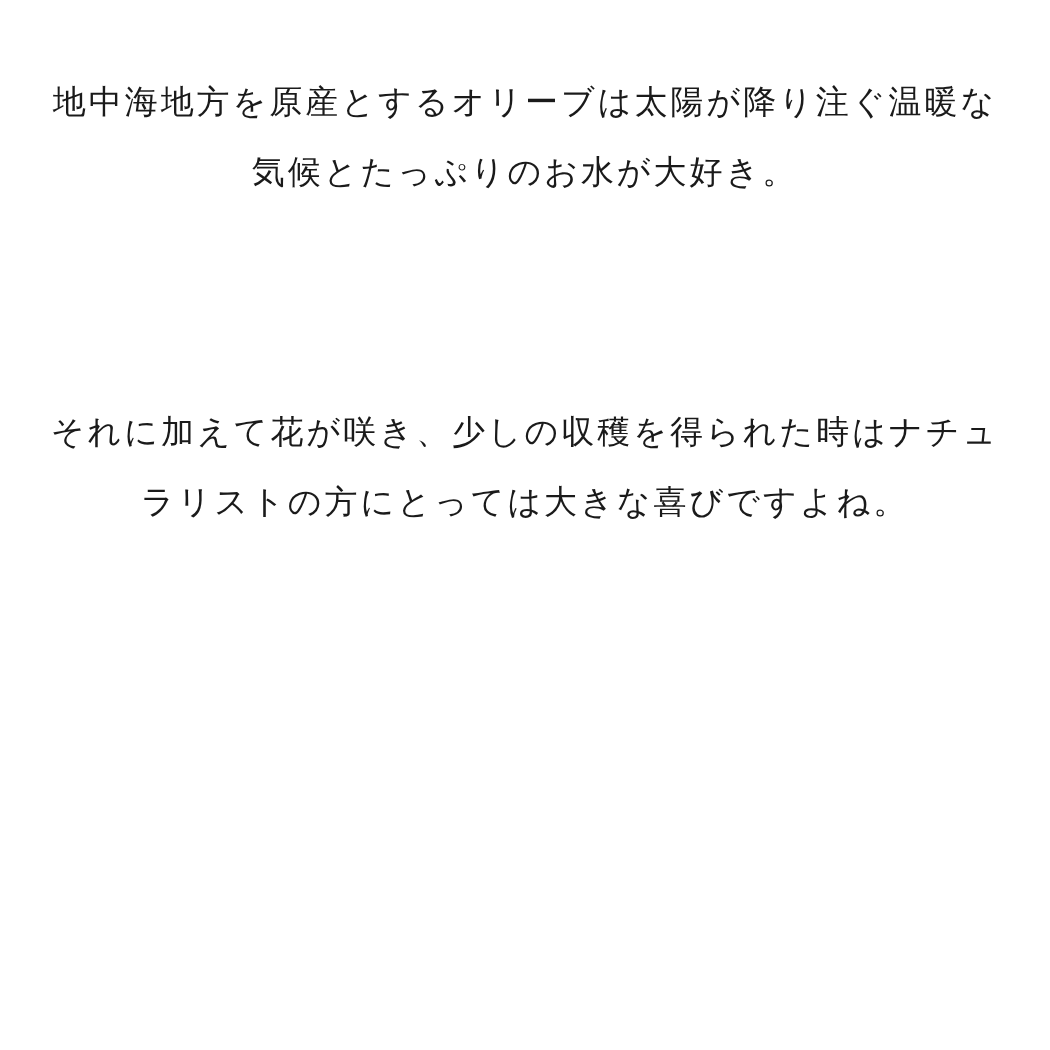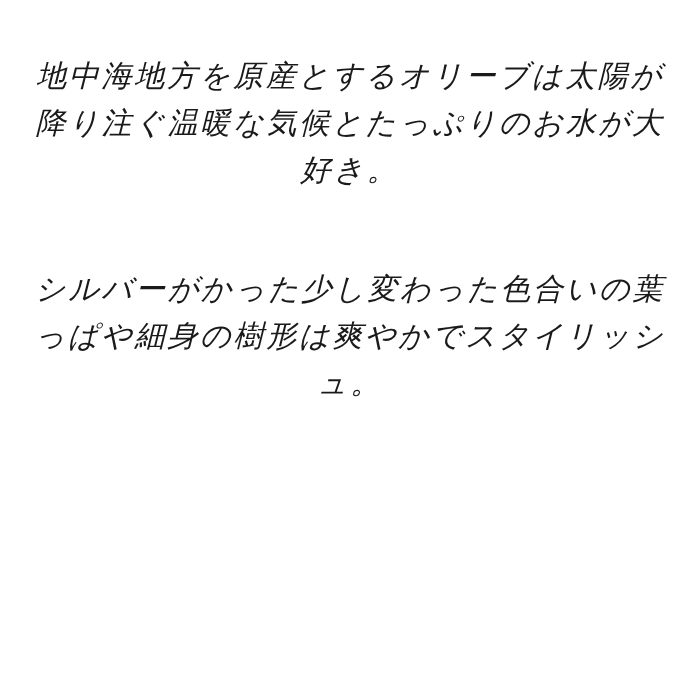--- a/index.html
+++ b/index.html
@@ -18,26 +18,25 @@
     width: 700px;
     height: 700px;
     box-sizing: border-box;
     padding: 22px 26px 0 26px;
     display: flex;
     flex-direction: column;
     align-items: stretch;
   }
   .para {
     text-align: center;
-    font-size: 30px;
+    font-size: 22px;
     line-height: 47px;
     letter-spacing: 0.09em;
     color: #1a1a1a;
     font-weight: 400;
-    font-style: italic;
   }
   .para.tight {
     margin-top: 0;
   }
   .spacer-lg {
     height: 42px;
   }
   .spacer-sm {
     height: 0px;
   }
@@ -50,18 +49,18 @@
 
 <div class="page">
 
   <p class="para">地中海地方を原産とするオリーブは太陽が降り注ぐ温暖な気候とたっぷりのお水が大好き。</p>
 
   <div class="spacer-lg"></div>
 
 
   <div class="spacer-sm"></div>
 
-  <p class="para tight">シルバーがかった少し変わった色合いの葉っぱや細身の樹形は爽やかでスタイリッシュ。</p>
 
   <div class="spacer-md"></div>
 
+  <p class="para">それに加えて花が咲き、少しの収穫を得られた時はナチュラリストの方にとっては大きな喜びですよね。</p>
 
 </div>
 
 </body></html>

